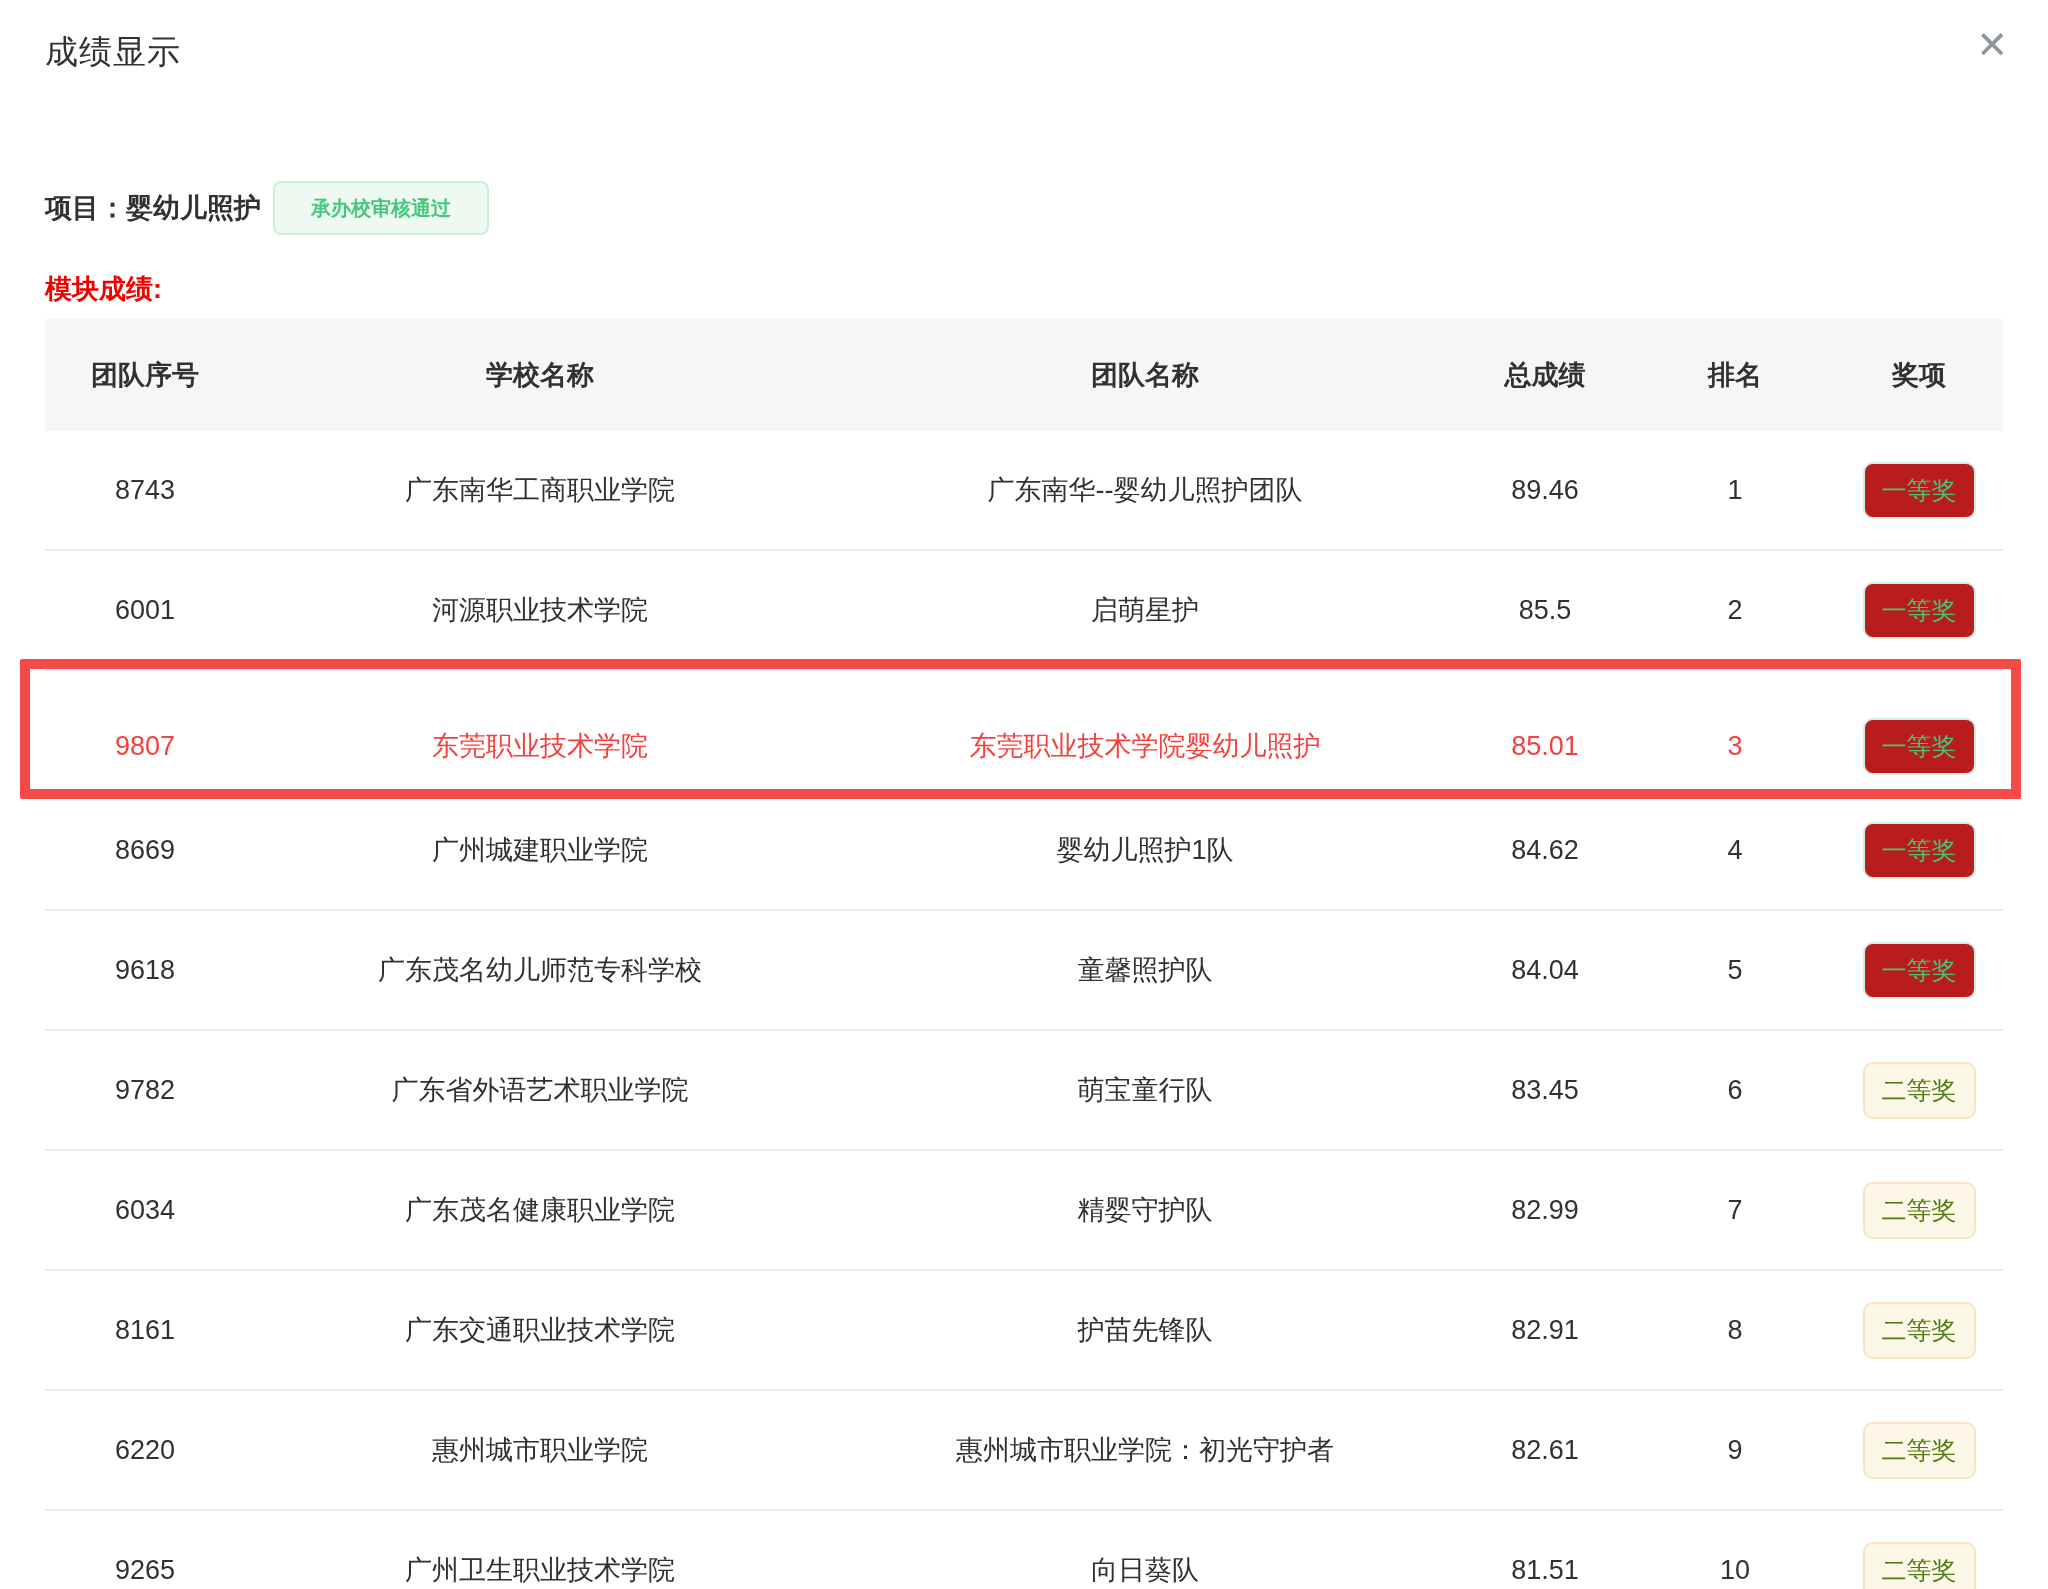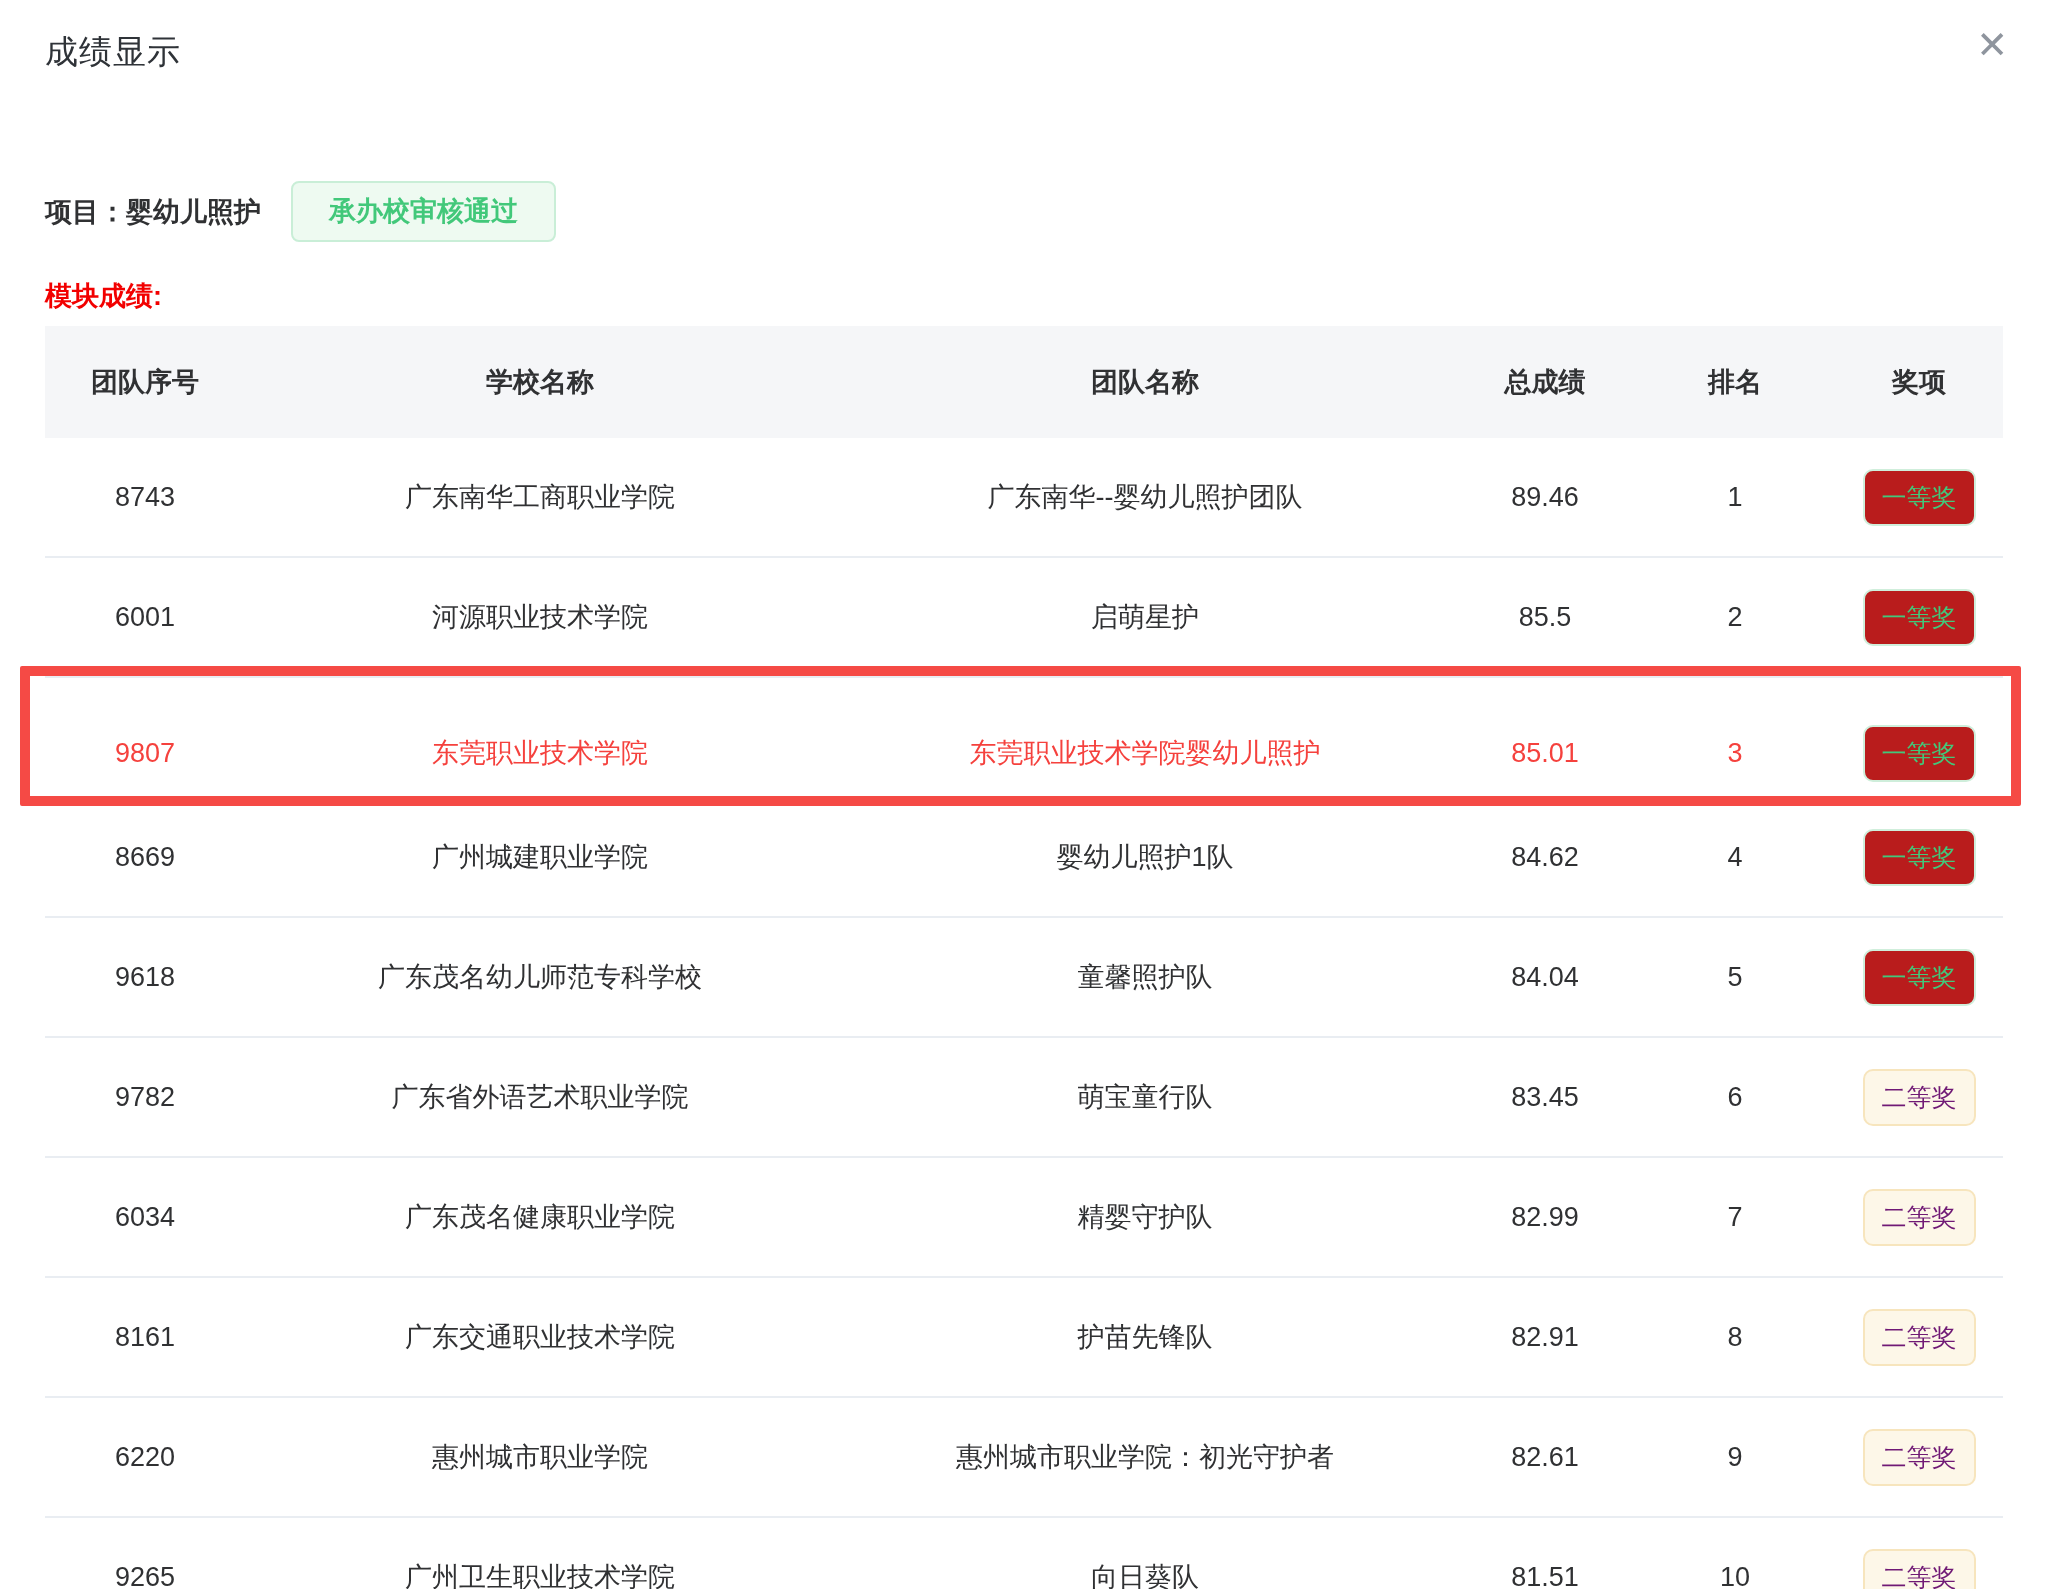--- a/index.html
+++ b/index.html
@@ -35,23 +35,23 @@
   }
   .project-line {
     margin-top: 106px;
     display: flex;
     align-items: center;
     font-size: 27px;
     font-weight: bold;
   }
   .project-label, .project-name { color: #303133; }
   .status-badge {
-    margin-left: 30px;
+    margin-left: 12px;
     display: inline-block;
-    font-size: 27px;
+    font-size: 20px;
     color: #42c87a;
     background: #eefaf1;
     border: 2px solid #c9eed7;
     border-radius: 8px;
     padding: 15px 36px;
     line-height: 1;
   }
   .section-label {
     margin-top: 36px;
     font-size: 27px;
@@ -108,21 +108,21 @@
     padding: 14px 17px;
     border-radius: 10px;
     border: 2px solid;
   }
   .award-badge.first {
     color: #42c87a;
     background: #b91c1c;
     border-color: #cfeedb;
   }
   .award-badge.second {
-    color: #701a75;
+    color: #4d7c0f;
     background: #fdf7e8;
     border-color: #f7e5bd;
   }
 </style>
 </head>
 <body>
 
 <div class="modal">
 
   <h1 class="modal-title">成绩显示</h1>

